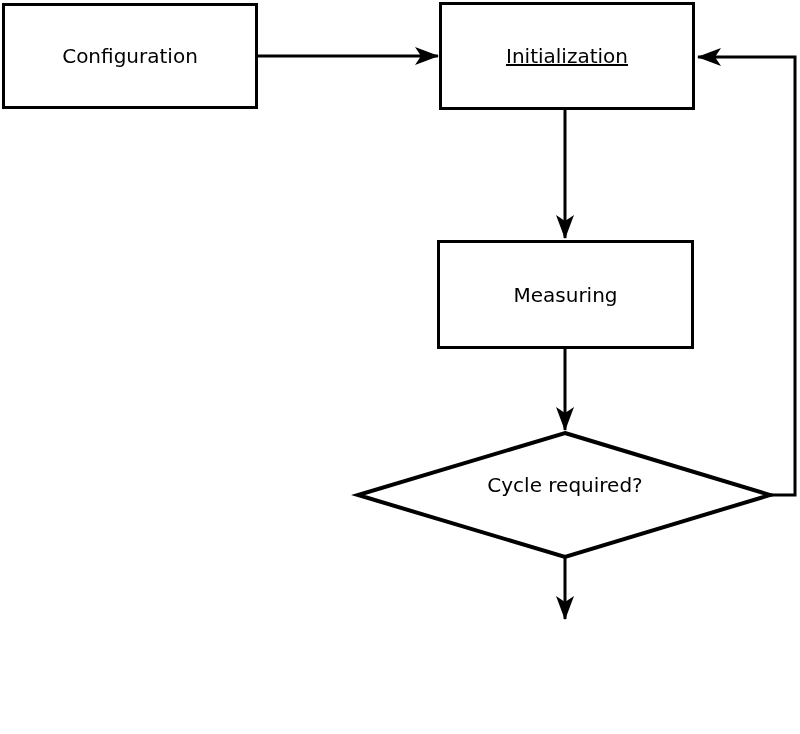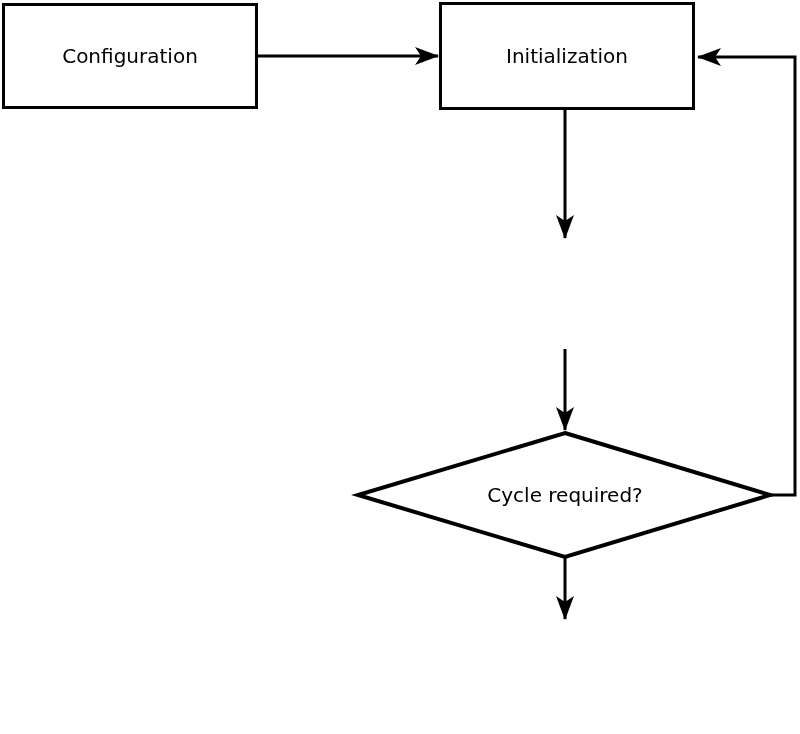--- a/index.html
+++ b/index.html
@@ -31,21 +31,20 @@
     display: flex;
     align-items: center;
     justify-content: center;
     font-size: 20px;
     line-height: 1;
     white-space: nowrap;
   }
   .diamond-label {
     position: absolute;
     display: flex;
-    align-items: center;
     justify-content: center;
     font-size: 20px;
     line-height: 1;
     white-space: nowrap;
     background: transparent;
   }
 </style>
 </head>
 <body>
 
@@ -68,23 +67,26 @@
 
     <line x1="565" y1="558" x2="565" y2="619" stroke="#000000" stroke-width="3" marker-end="url(#arrow)"></line>
 
     <polyline points="770,495 795,495 795,57 698,57" fill="none" stroke="#000000" stroke-width="3" stroke-linejoin="miter" marker-end="url(#arrow)"></polyline>
   </svg>
 
   <div class="node" style="left:2px; top:3px; width:256px; height:106px;">
     <span>Configuration</span>
   </div>
 
-  <div class="node" style="left:439px; top:2px; width:256px; height:108px;">
+  <div class="node" style="left:439px; top:2px; width:256px; height:108px;text-decoration:underline;">
     <span>Initialization</span>
   </div>
 
+  <div class="node" style="left:437px; top:240px; width:257px; height:109px;">
+    <span>Measuring</span>
+  </div>
 
   <div class="diamond-label" style="left:430px; top:475px; width:270px; height:40px;">
     <span>Cycle required?</span>
   </div>
 
 
 </div>
 
 </body></html>

